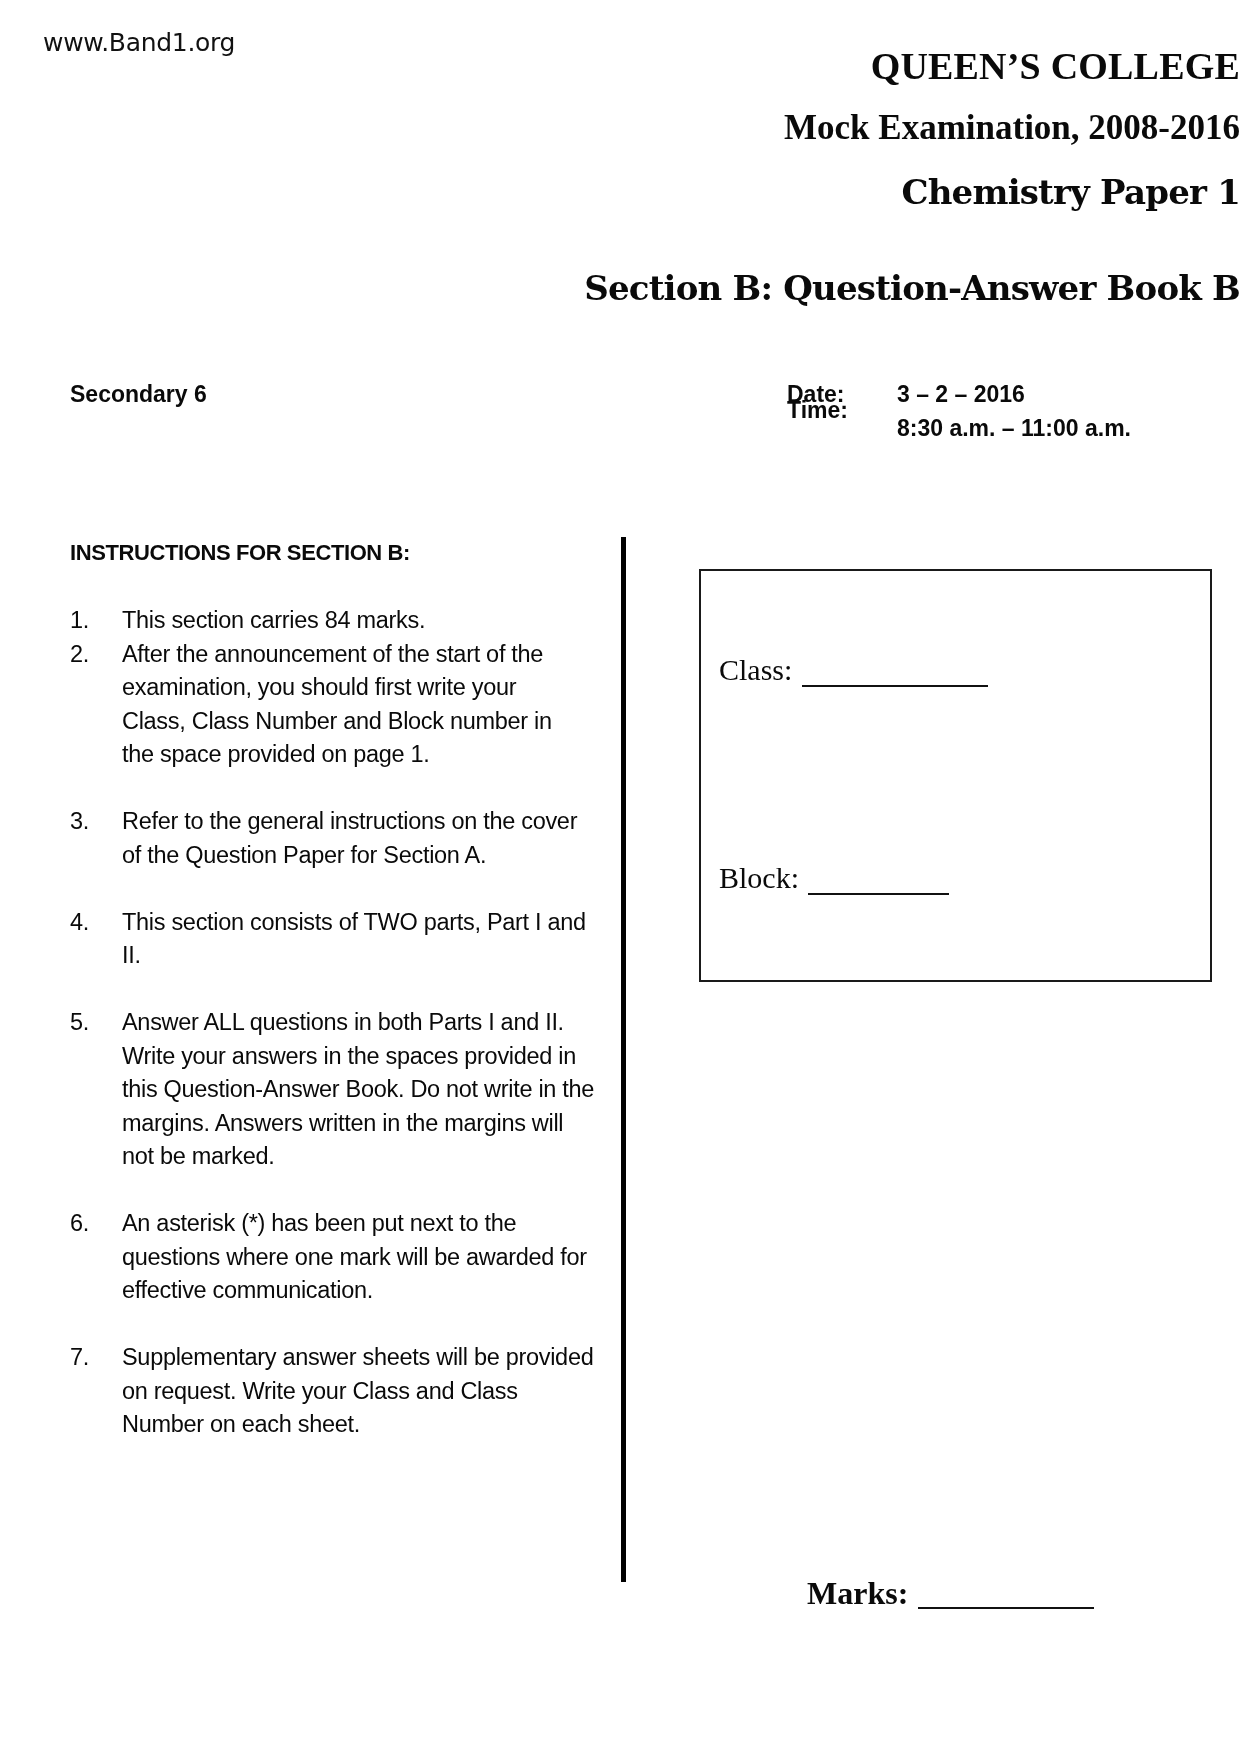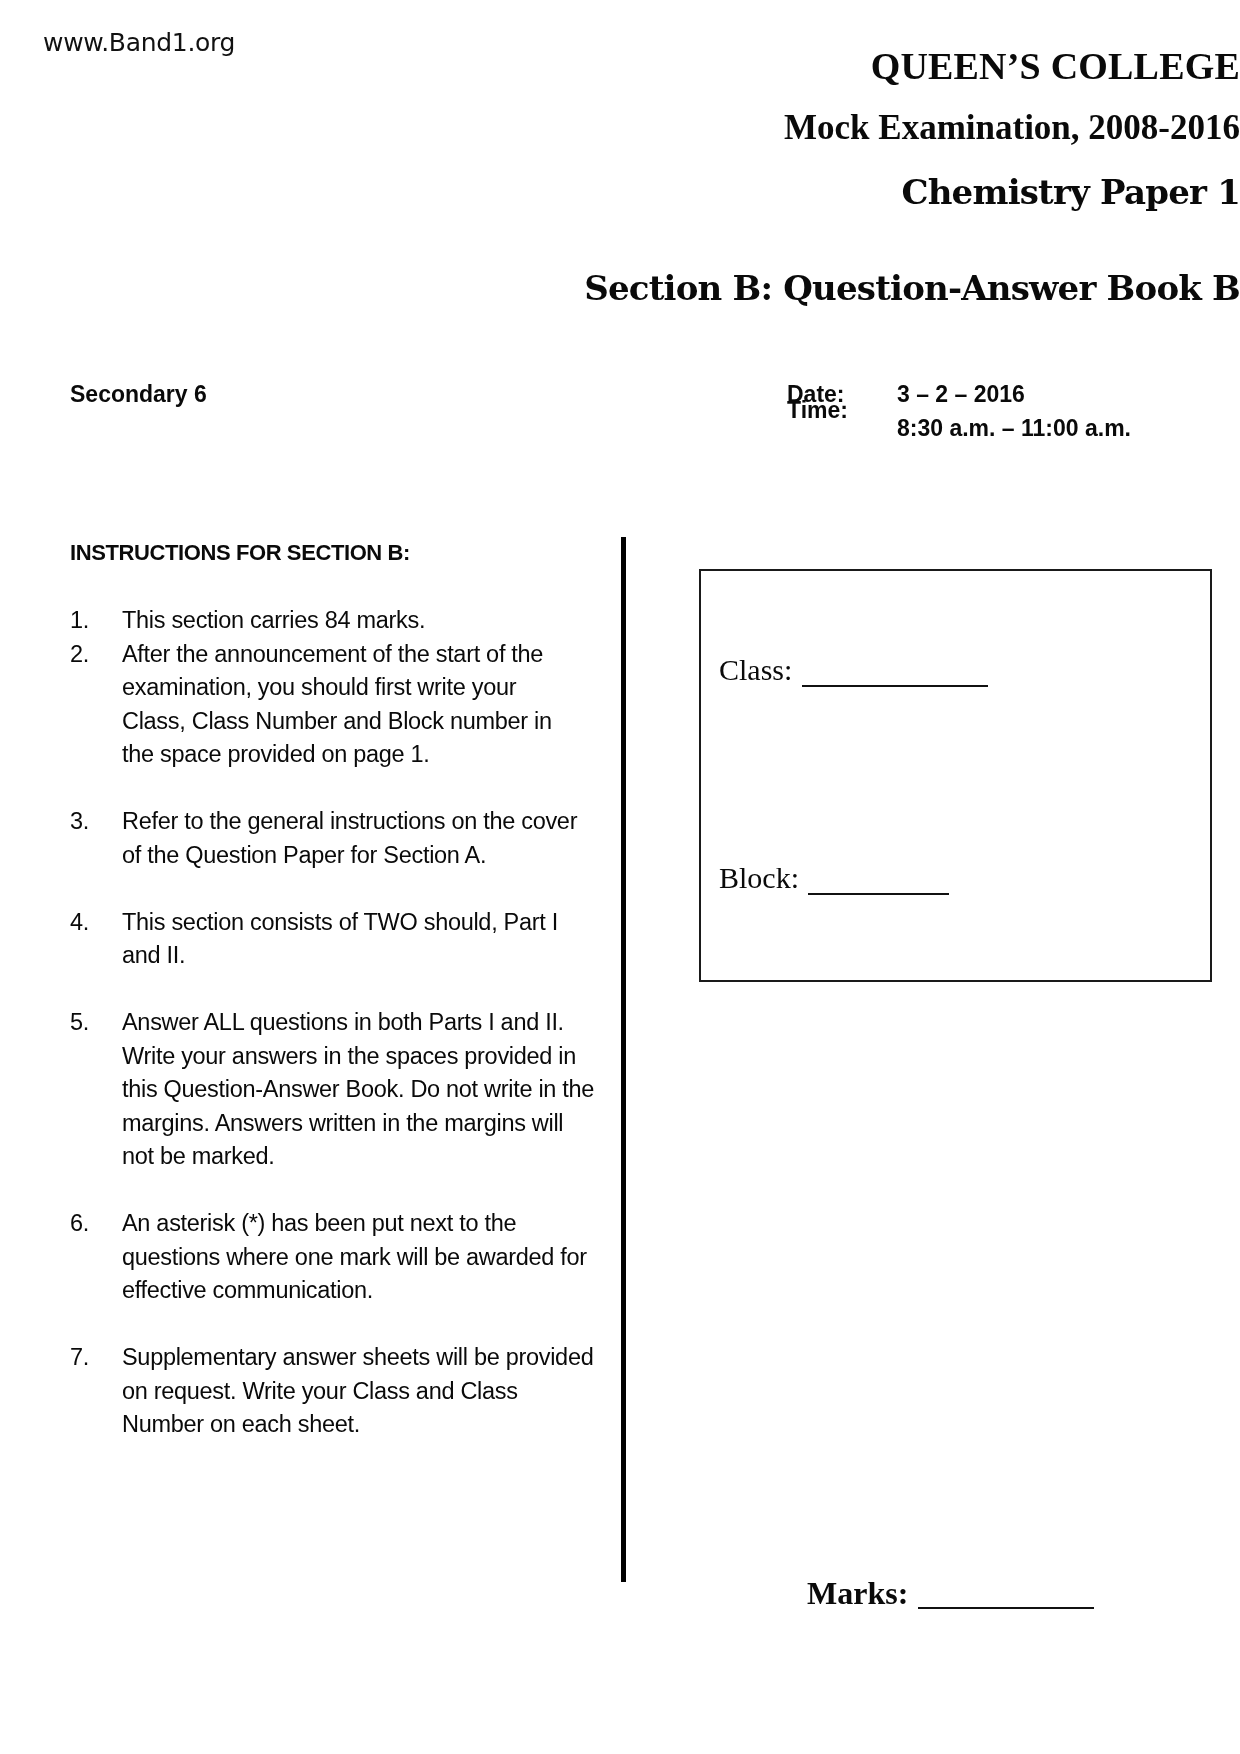--- a/index.html
+++ b/index.html
@@ -155,21 +155,21 @@
   <div class="item">
     <span class="num">2.</span>
     <span class="txt" style="padding-right:40px">After the announcement of the start of the examination, you should first write your Class, Class Number and Block number in the space provided on page 1.</span>
   </div>
   <div class="item gap">
     <span class="num">3.</span>
     <span class="txt" style="padding-right:20px">Refer to the general instructions on the cover of the Question Paper for Section A.</span>
   </div>
   <div class="item gap">
     <span class="num">4.</span>
-    <span class="txt" style="padding-right:20px">This section consists of TWO should, Part I and II.</span>
+    <span class="txt" style="padding-right:20px">This section consists of TWO parts, Part I and II.</span>
   </div>
   <div class="item gap">
     <span class="num">5.</span>
     <span class="txt" style="padding-right:10px">Answer ALL questions in both Parts I and II. Write your answers in the spaces provided in this Question-Answer Book. Do not write in the margins. Answers written in the margins will not be marked.</span>
   </div>
   <div class="item gap">
     <span class="num">6.</span>
     <span class="txt" style="padding-right:20px">An asterisk (*) has been put next to the questions where one mark will be awarded for effective communication.</span>
   </div>
   <div class="item gap">

